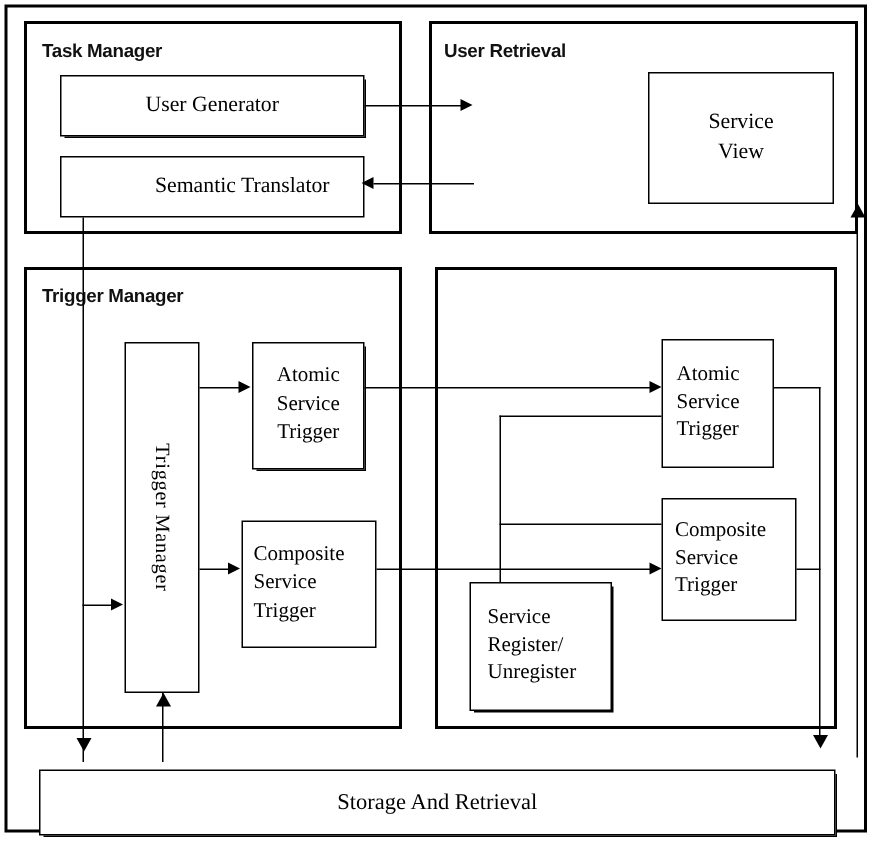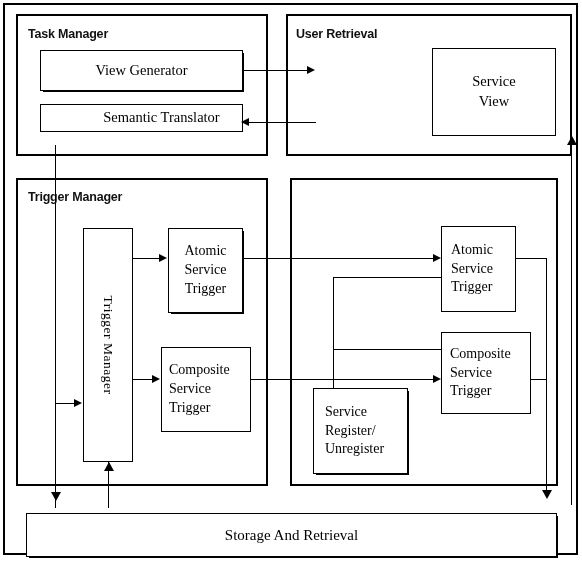--- a/index.html
+++ b/index.html
@@ -42,24 +42,24 @@
 <body>
 
 <div id="canvas">
 
   <div class="outer-frame"></div>
 
   <div class="panel" style="left:16px;top:14px;width:252px;height:142px;"></div>
   <div class="panel-title" style="left:28px;top:27px;">Task Manager</div>
 
   <div class="box" style="left:40px;top:50px;width:203px;height:41px;">
-    <span class="lbl">View Generator</span>
+    <span class="lbl">User Generator</span>
   </div>
 
-  <div class="box thin" style="left:40px;top:104px;width:203px;height:28px;padding-left:40px;">
+  <div class="box thin" style="left:40px;top:104px;width:203px;height:41px;padding-left:40px;">
     <span class="lbl">Semantic Translator</span>
   </div>
 
   <div class="panel" style="left:286px;top:14px;width:286px;height:142px;"></div>
   <div class="panel-title" style="left:296px;top:27px;">User Retrieval</div>
 
 
   <div class="box thin" style="left:432px;top:48px;width:124px;height:88px;flex-direction:column;">
     <span class="lbl">Service</span>
     <span class="lbl">View</span>

